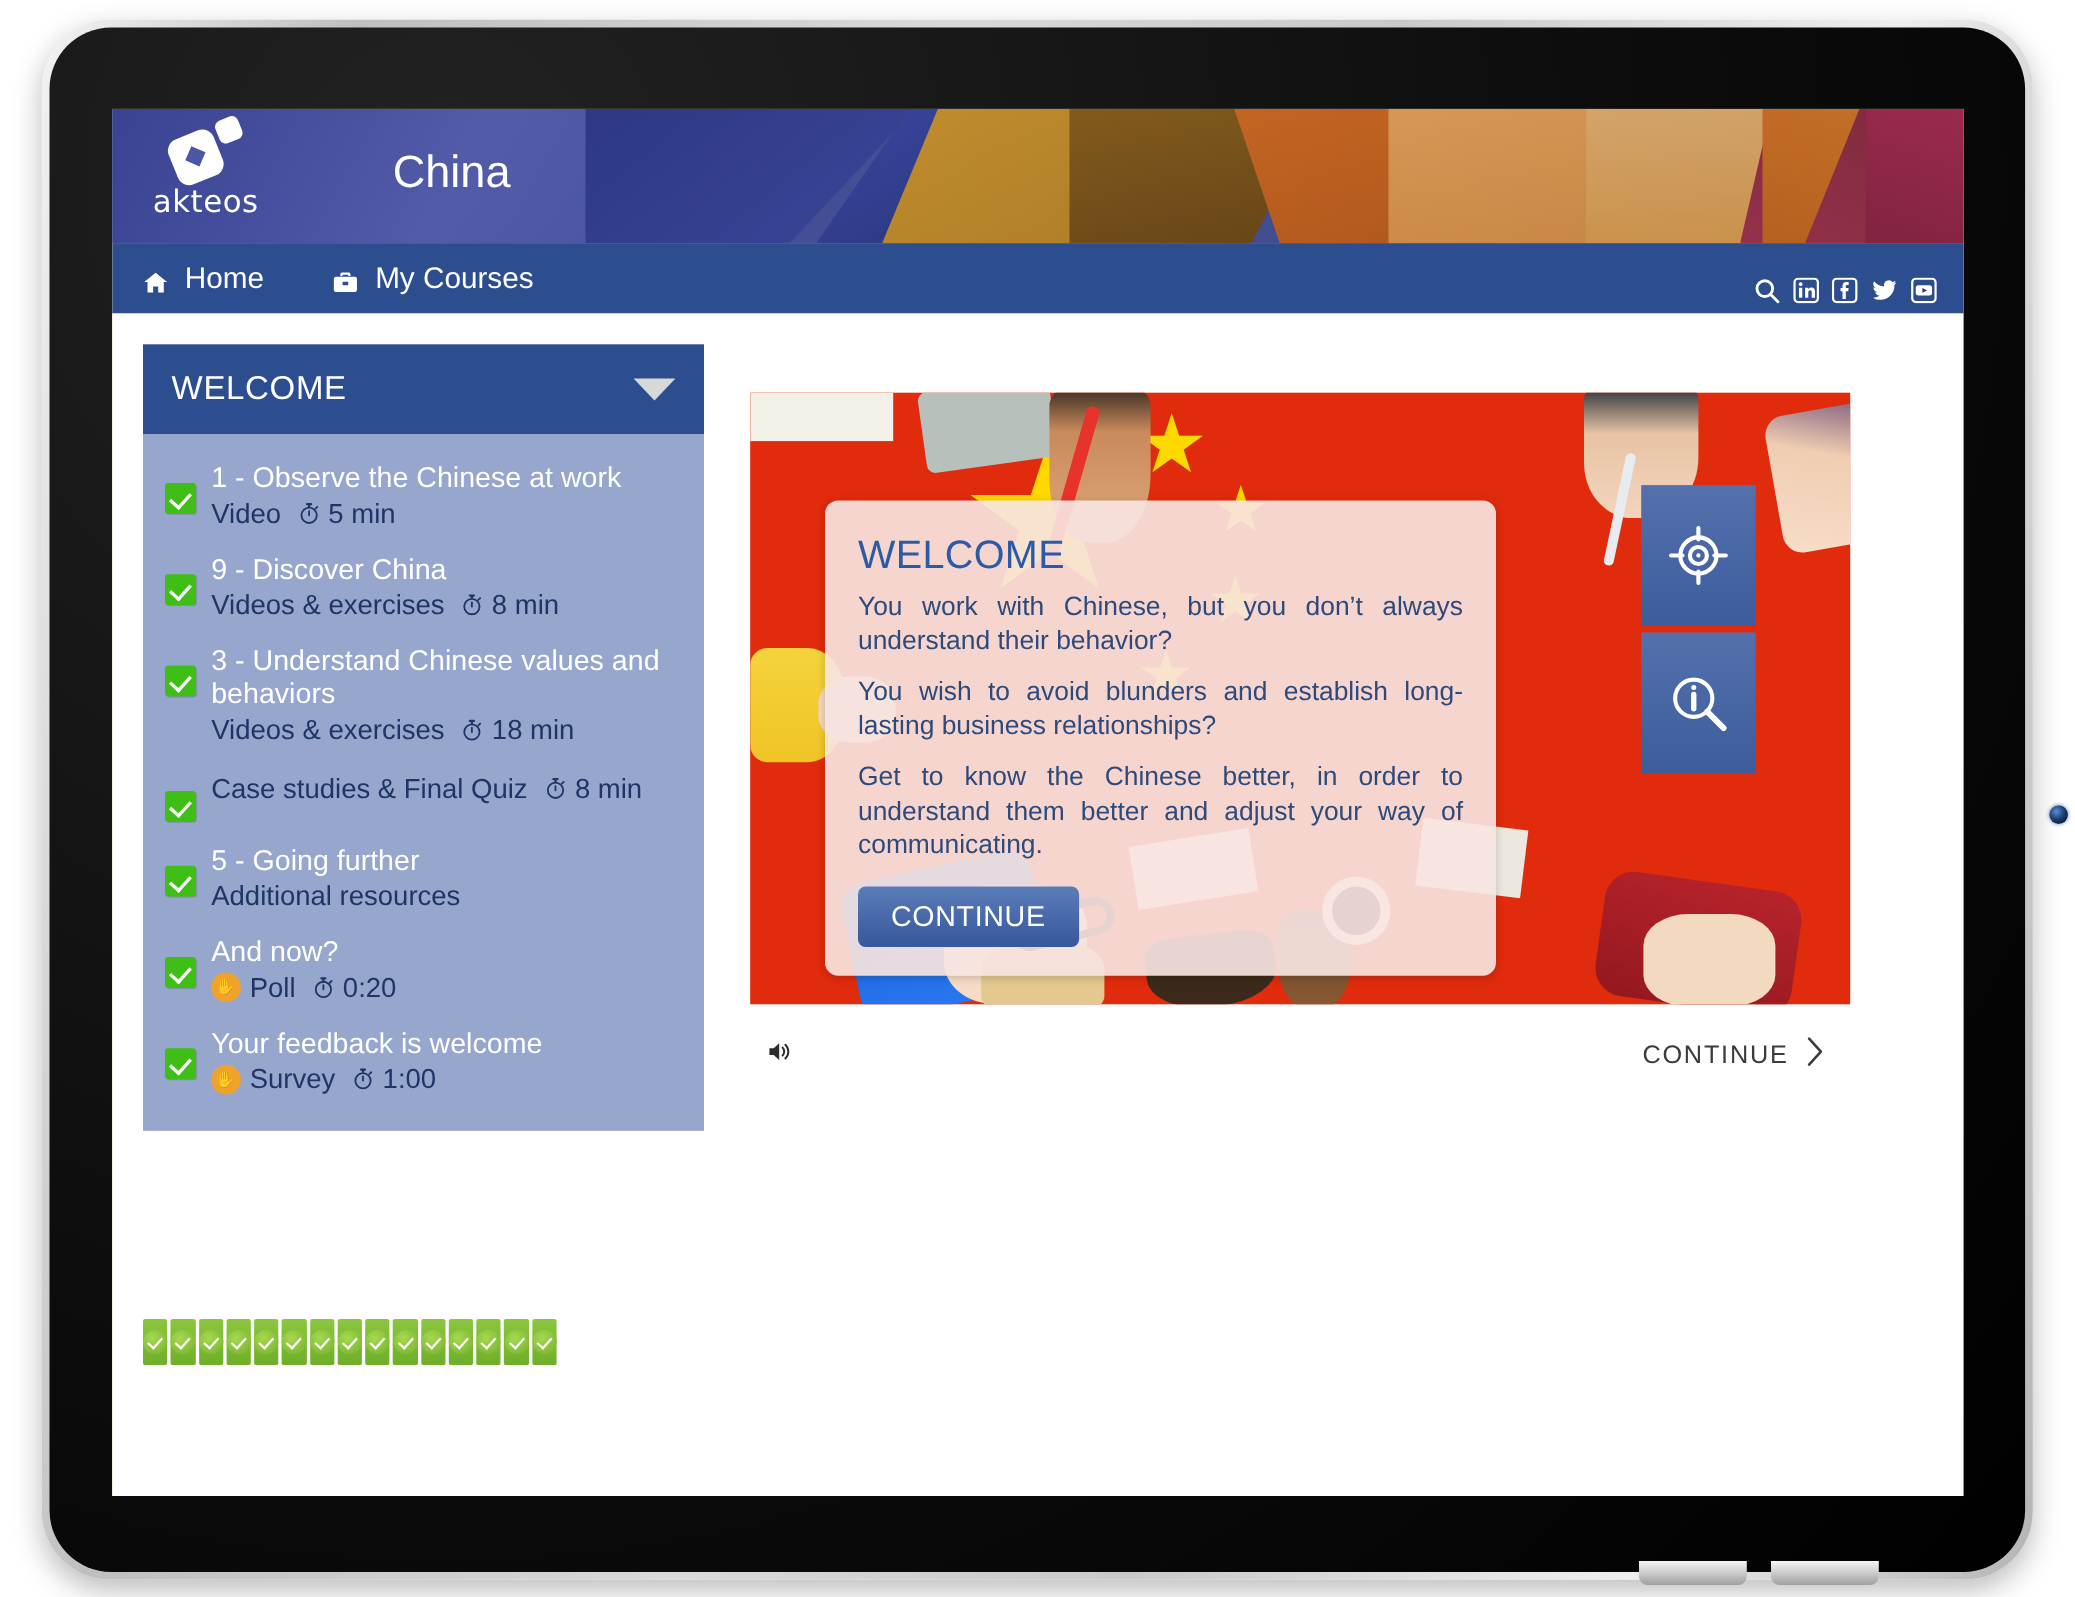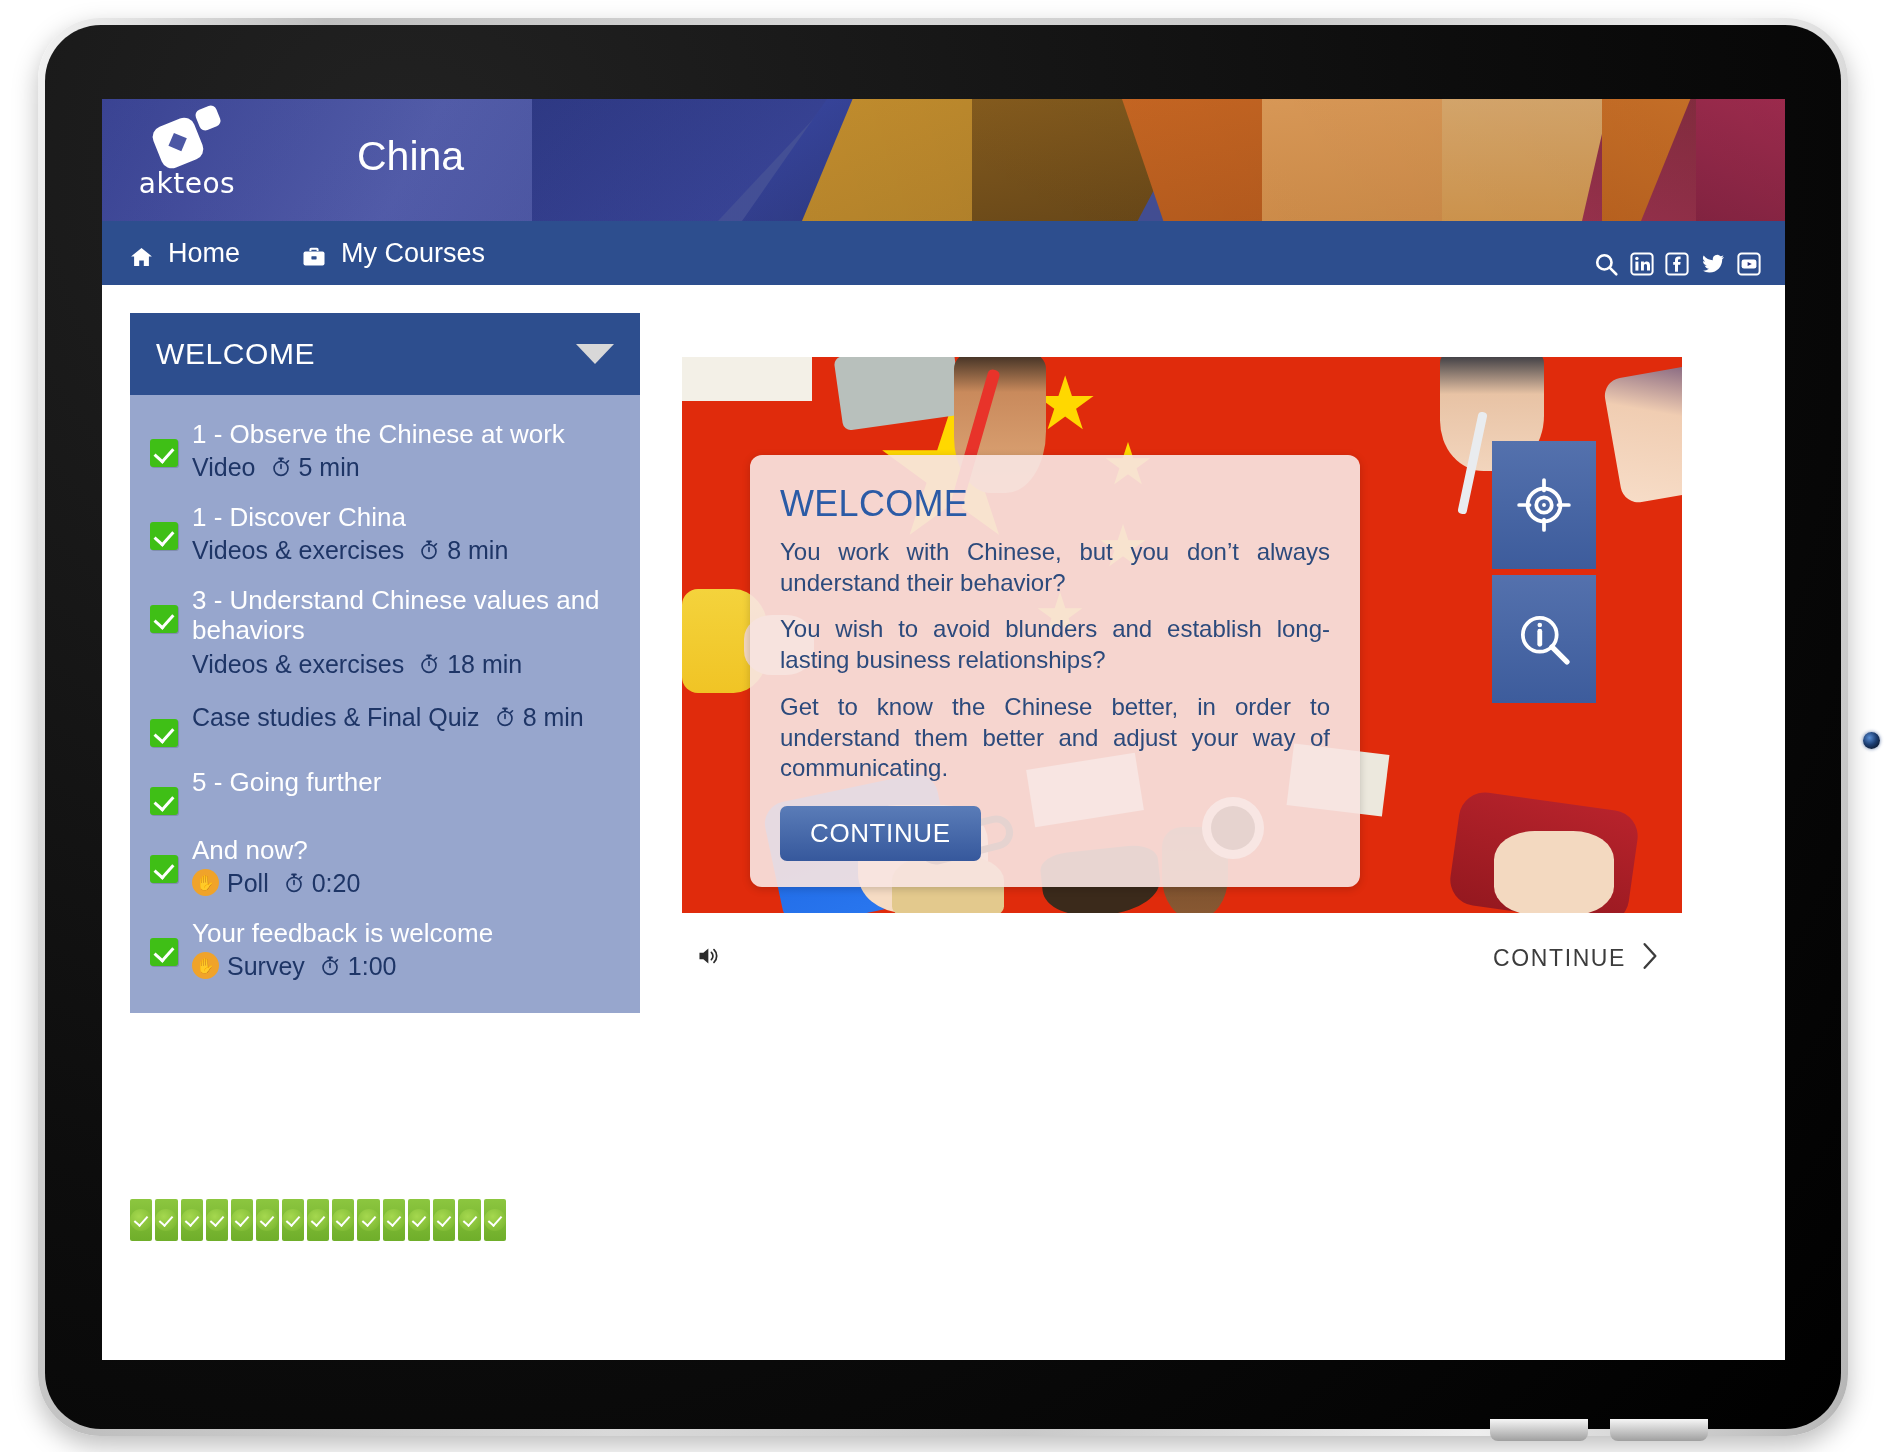--- a/index.html
+++ b/index.html
@@ -352,21 +352,21 @@
                 </span>
                 <span>5 min</span>
               </span>
             </span>
           </span>
         </div>
 
         <div class="lesson">
           <span class="check-box"></span>
           <span class="lesson-text">
-            <span class="lesson-title">1 - Discover China</span>
+            <span class="lesson-title">9 - Discover China</span>
             <span class="lesson-meta">
               <span>Videos &amp; exercises</span>
               <span class="timer-wrap">
                 <span>
                   <svg width="22" height="22" viewBox="0 0 24 24" fill="none" stroke="#1e3566" stroke-width="1.8">
                     <circle cx="12" cy="13.6" r="7.6"></circle>
                       <line x1="12" y1="13.6" x2="12" y2="9.4" stroke-linecap="round"></line>
                     <line x1="10" y1="2.6" x2="14" y2="2.6" stroke-linecap="round" stroke-width="2.2"></line>
                     <line x1="12" y1="2.6" x2="12" y2="5.6" stroke-width="2.2"></line>
                     <line x1="18.3" y1="7" x2="20.2" y2="5.2" stroke-linecap="round"></line>
@@ -418,20 +418,23 @@
                 <span>8 min</span>
               </span>
             </span>
           </span>
         </div>
 
         <div class="lesson">
           <span class="check-box"></span>
           <span class="lesson-text">
             <span class="lesson-title">5 - Going further</span>
+            <span class="lesson-meta">
+              <span>Additional resources</span>
+            </span>
           </span>
         </div>
 
         <div class="lesson">
           <span class="check-box"></span>
           <span class="lesson-text">
             <span class="lesson-title">And now?</span>
             <span class="lesson-meta">
               <span class="hand-badge">✋</span>
               <span>Poll</span>

